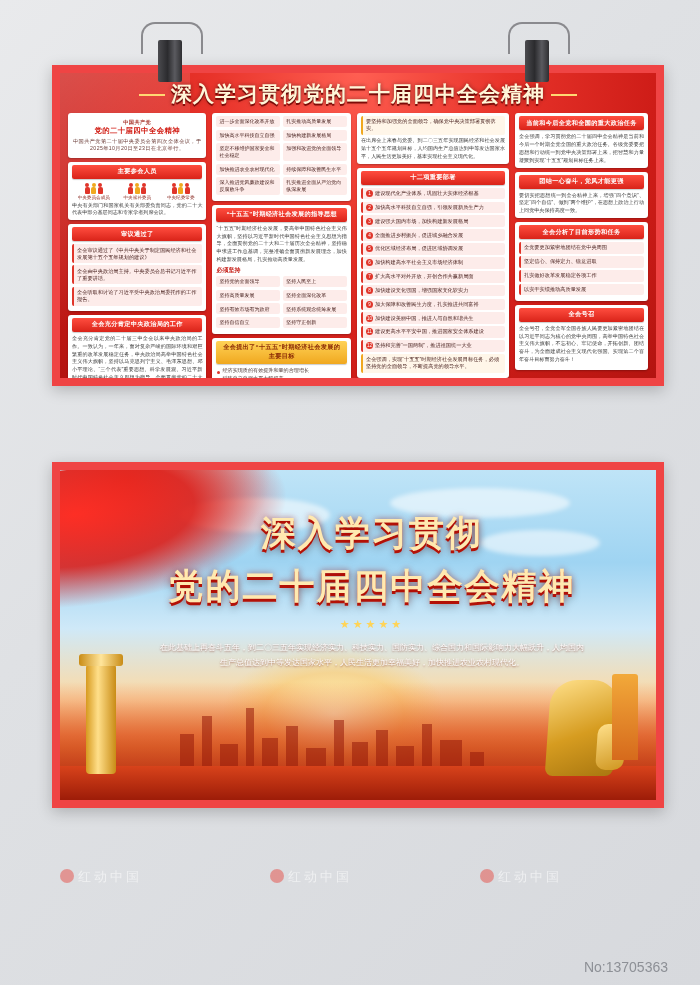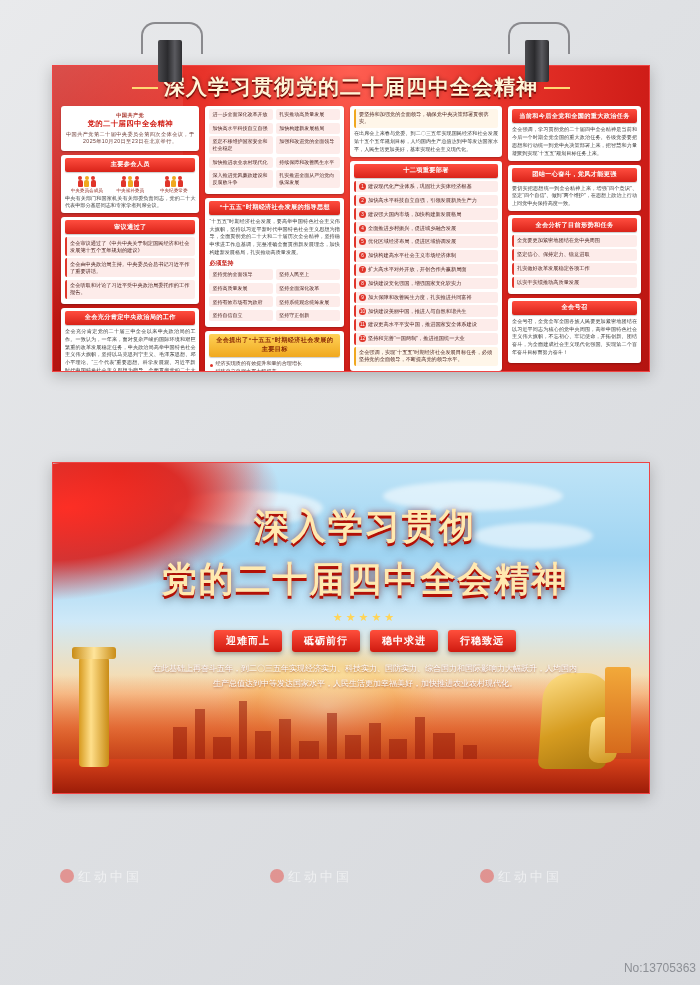--- a/index.html
+++ b/index.html
@@ -11,21 +11,21 @@
   }
   .clip{position:absolute;width:30px;height:60px;z-index:5;}
   .clip .body{position:absolute;top:18px;left:3px;width:24px;height:42px;
     background:linear-gradient(90deg,#4b4b4f,#2b2b2e 40%,#5a5a5f 70%,#2f2f32);
     border-radius:2px;}
   .clip .wire{position:absolute;top:0;left:-14px;width:58px;height:30px;
     border:2px solid #8a8a8e;border-bottom:none;border-radius:14px 14px 0 0;}
 
   
   .board{
-    position:absolute;background:#fff;border:1px solid #ef4444;
+    position:absolute;background:#fff;border:8px solid #ef4444;
     box-shadow:0 4px 14px rgba(0,0,0,.22);
     overflow:hidden;
   }
   #board1{left:52px;top:65px;width:596px;height:305px;}
   .b1-inner{position:absolute;inset:0;background:
      radial-gradient(ellipse at 50% 0%,#ff5f52 0%,#e8332a 35%,#cf1d18 70%,#b31410 100%);
   }
   .b1-inner:before{
     content:"";position:absolute;left:0;top:0;width:130px;height:100%;
     background:linear-gradient(135deg,rgba(255,255,255,.22),rgba(255,255,255,0) 60%);
@@ -131,21 +131,21 @@
   .lion:after{content:"";position:absolute;right:-10px;bottom:6px;width:28px;height:46px;border-radius:10px;
     background:linear-gradient(160deg,#ffe08a,#cf9620);}
   .tower{position:absolute;right:18px;bottom:40px;width:26px;height:86px;
     background:linear-gradient(180deg,#f2a93a,#d66a1c);border-radius:3px 3px 0 0;}
 
   
   .wm{position:absolute;color:rgba(255,255,255,.55);font-size:13px;letter-spacing:3px;
      white-space:nowrap;user-select:none;}
   .wm .dot{display:inline-block;width:14px;height:14px;border-radius:50%;
      background:rgba(230,60,50,.45);margin-right:4px;vertical-align:-2px;}
-  .idno{position:absolute;right:4px;bottom:10px;color:#8d9096;font-size:12px;}
+  .idno{position:absolute;right:32px;bottom:10px;color:#8d9096;font-size:14px;}
 </style>
 </head>
 <body>
 
 <div class="clip" style="left:155px;top:22px;">
   <div class="wire"></div>
   <div class="body"></div>
 </div>
 <div class="clip" style="left:522px;top:22px;">
   <div class="wire"></div>
@@ -357,26 +357,20 @@
     </div>
 
     <div class="pillar"></div>
     <div class="lion"></div>
     <div class="tower"></div>
 
     <div class="b2-title">
       <span class="l1">深入学习贯彻</span>
       <span class="l2">党的二十届四中全会精神</span>
       <div class="stars">★★★★★</div>
-      <div class="slogans">
-        <div class="slogan">迎难而上</div>
-        <div class="slogan">砥砺前行</div>
-        <div class="slogan">稳中求进</div>
-        <div class="slogan">行稳致远</div>
-      </div>
       <div class="b2-para">在此基础上再奋斗五年，到二〇三五年实现经济实力、科技实力、国防实力、综合国力和国际影响力大幅跃升，人均国内生产总值达到中等发达国家水平，人民生活更加幸福美好，加快推进农业农村现代化。</div>
     </div>
   </div>
 </div>
 
 <div class="wm" style="left:60px;top:868px;"><span class="dot"></span><span>红动中国</span></div>
 <div class="wm" style="left:270px;top:868px;"><span class="dot"></span><span>红动中国</span></div>
 <div class="wm" style="left:480px;top:868px;"><span class="dot"></span><span>红动中国</span></div>
 <div class="idno">No:13705363</div>
 

